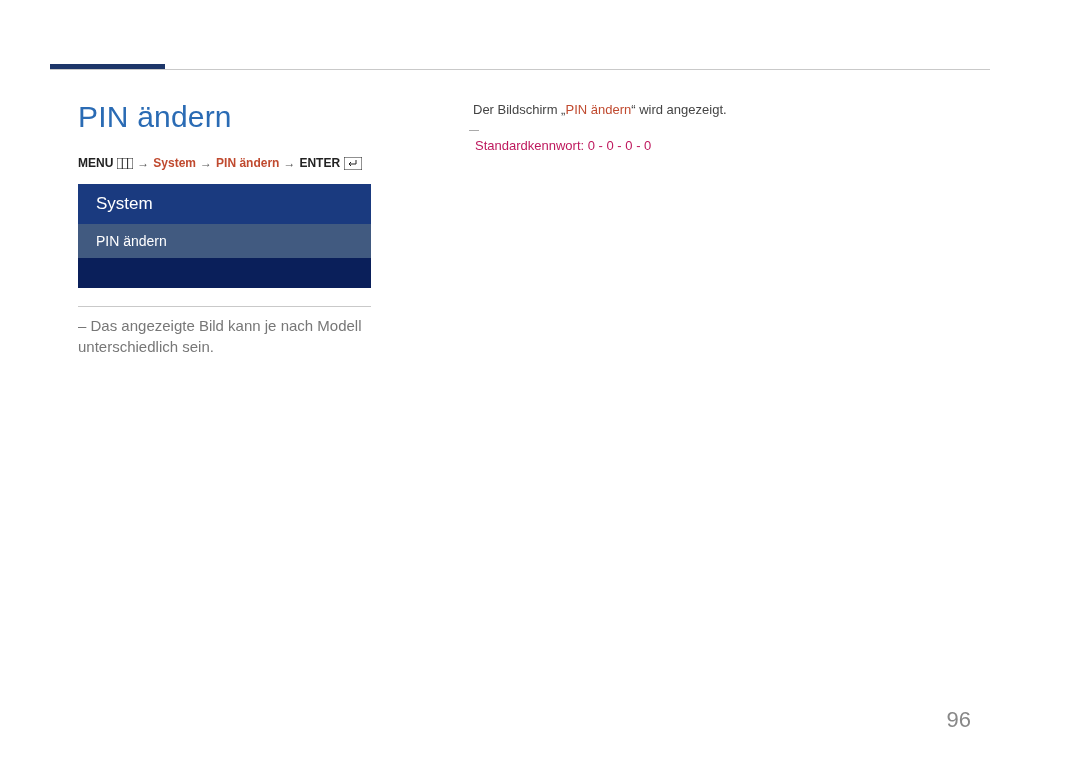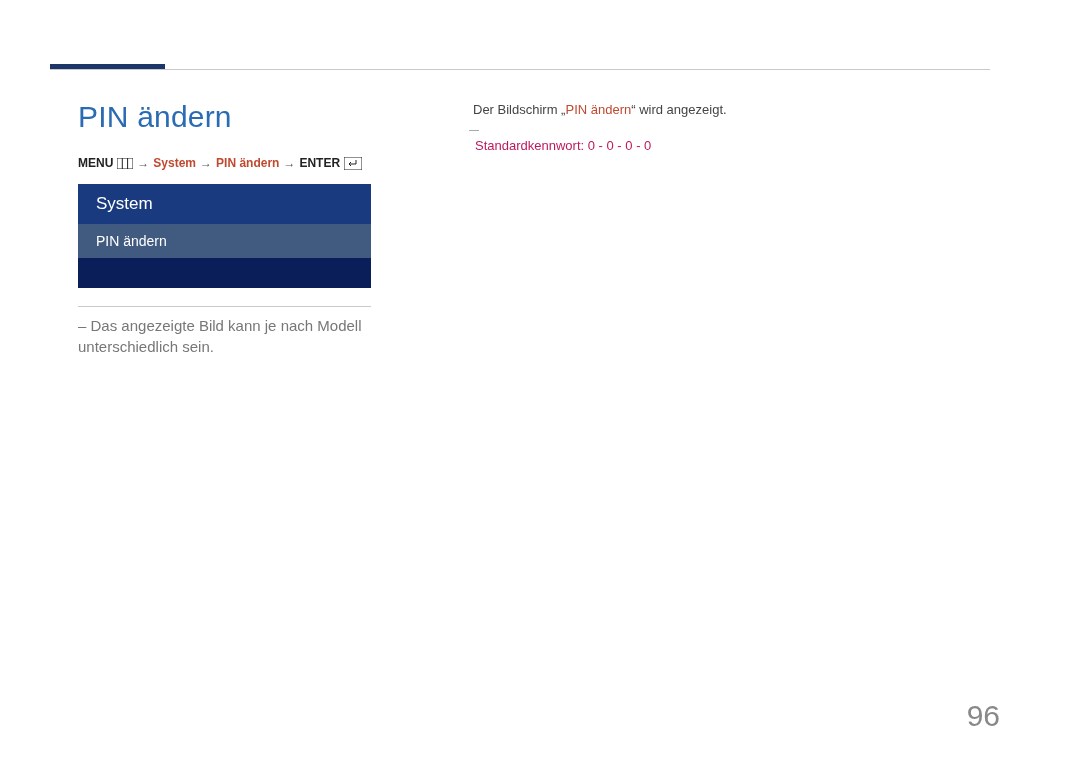--- a/index.html
+++ b/index.html
@@ -18,21 +18,21 @@
   .menu-box { width: 293px; }
   .menu-header { background: #1a3a7f; color: #fff; font-size: 17px; padding: 10px 18px; }
   .menu-item { background: #415a80; color: #fff; font-size: 14px; padding: 9px 18px; }
   .menu-dark { background: #0a1f5a; height: 30px; }
   .hr-small { border-top: 1px solid #c9c9c9; margin-top: 18px; margin-bottom: 8px; width: 293px; }
   .footnote { font-size: 15px; color: #777; line-height: 1.4; }
   .right-col p { margin-bottom: 4px; }
   .right-col .hl { color: #c04a2f; }
   .right-col .default-pw { color: #be185d; margin-top: 16px; margin-left: 2px; position: relative; }
   .right-col .default-pw::before { content: ""; position: absolute; left: -6px; top: -6px; width: 10px; height: 1px; border-top: 1px solid #aaa; }
-  .page-num { position: absolute; right: 40px; bottom: 30px; font-size: 30px; color: #888; font-weight: 300; }
+  .page-num { position: absolute; right: 69px; bottom: 30px; font-size: 22px; color: #888; font-weight: 300; }
 </style>
 </head>
 <body>
 
 <div class="page">
   <div class="top-accent"></div>
   <div class="hr-full"></div>
 
   <div class="content-wrap">
     <div class="left-col">

